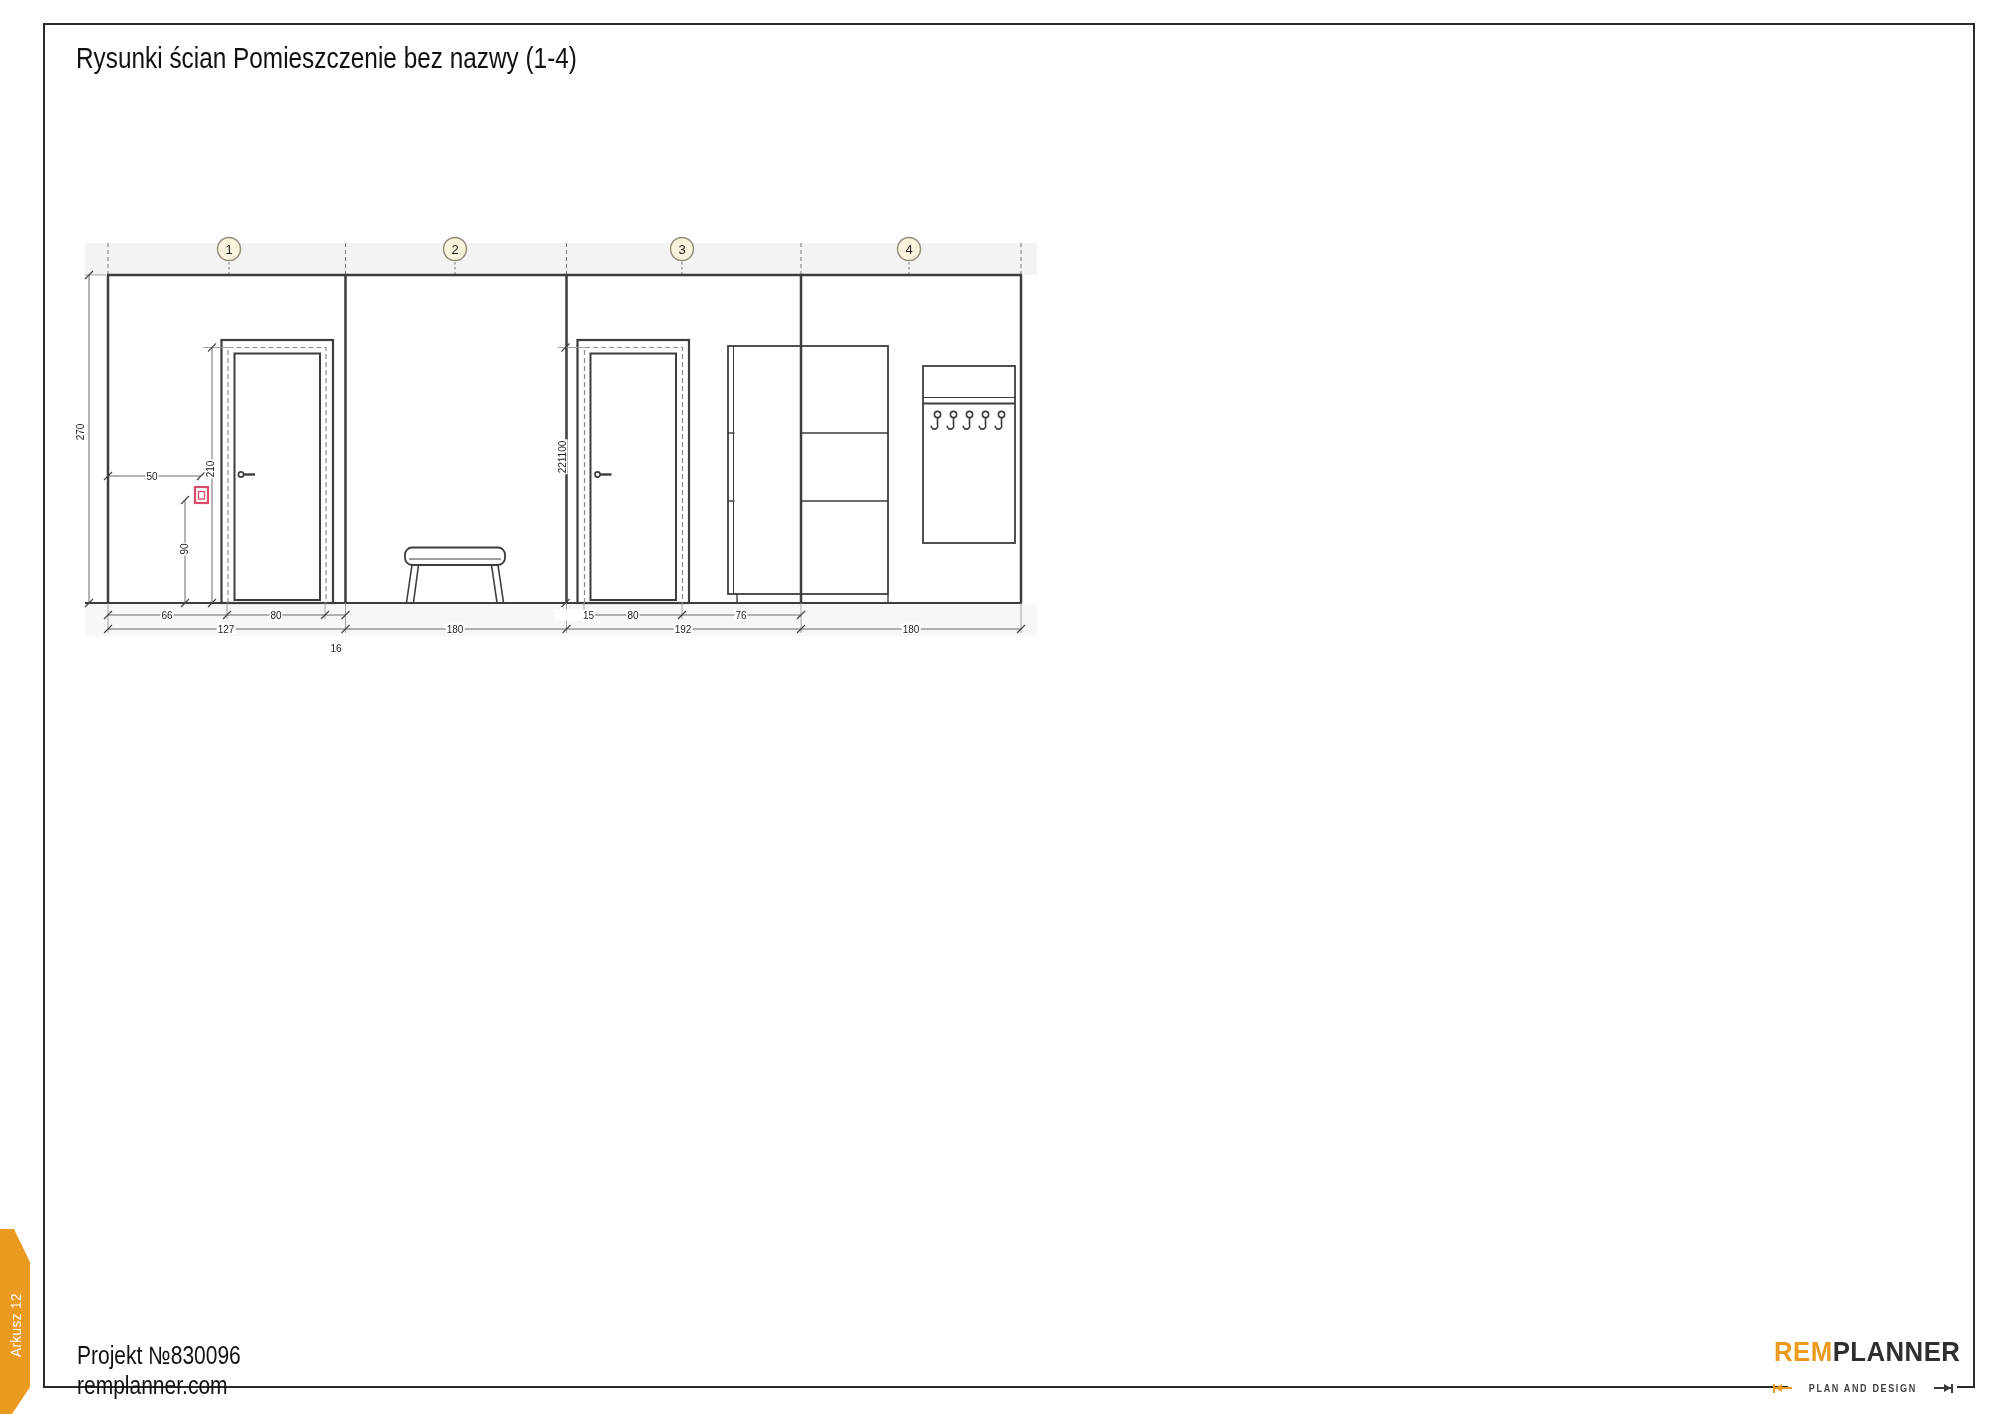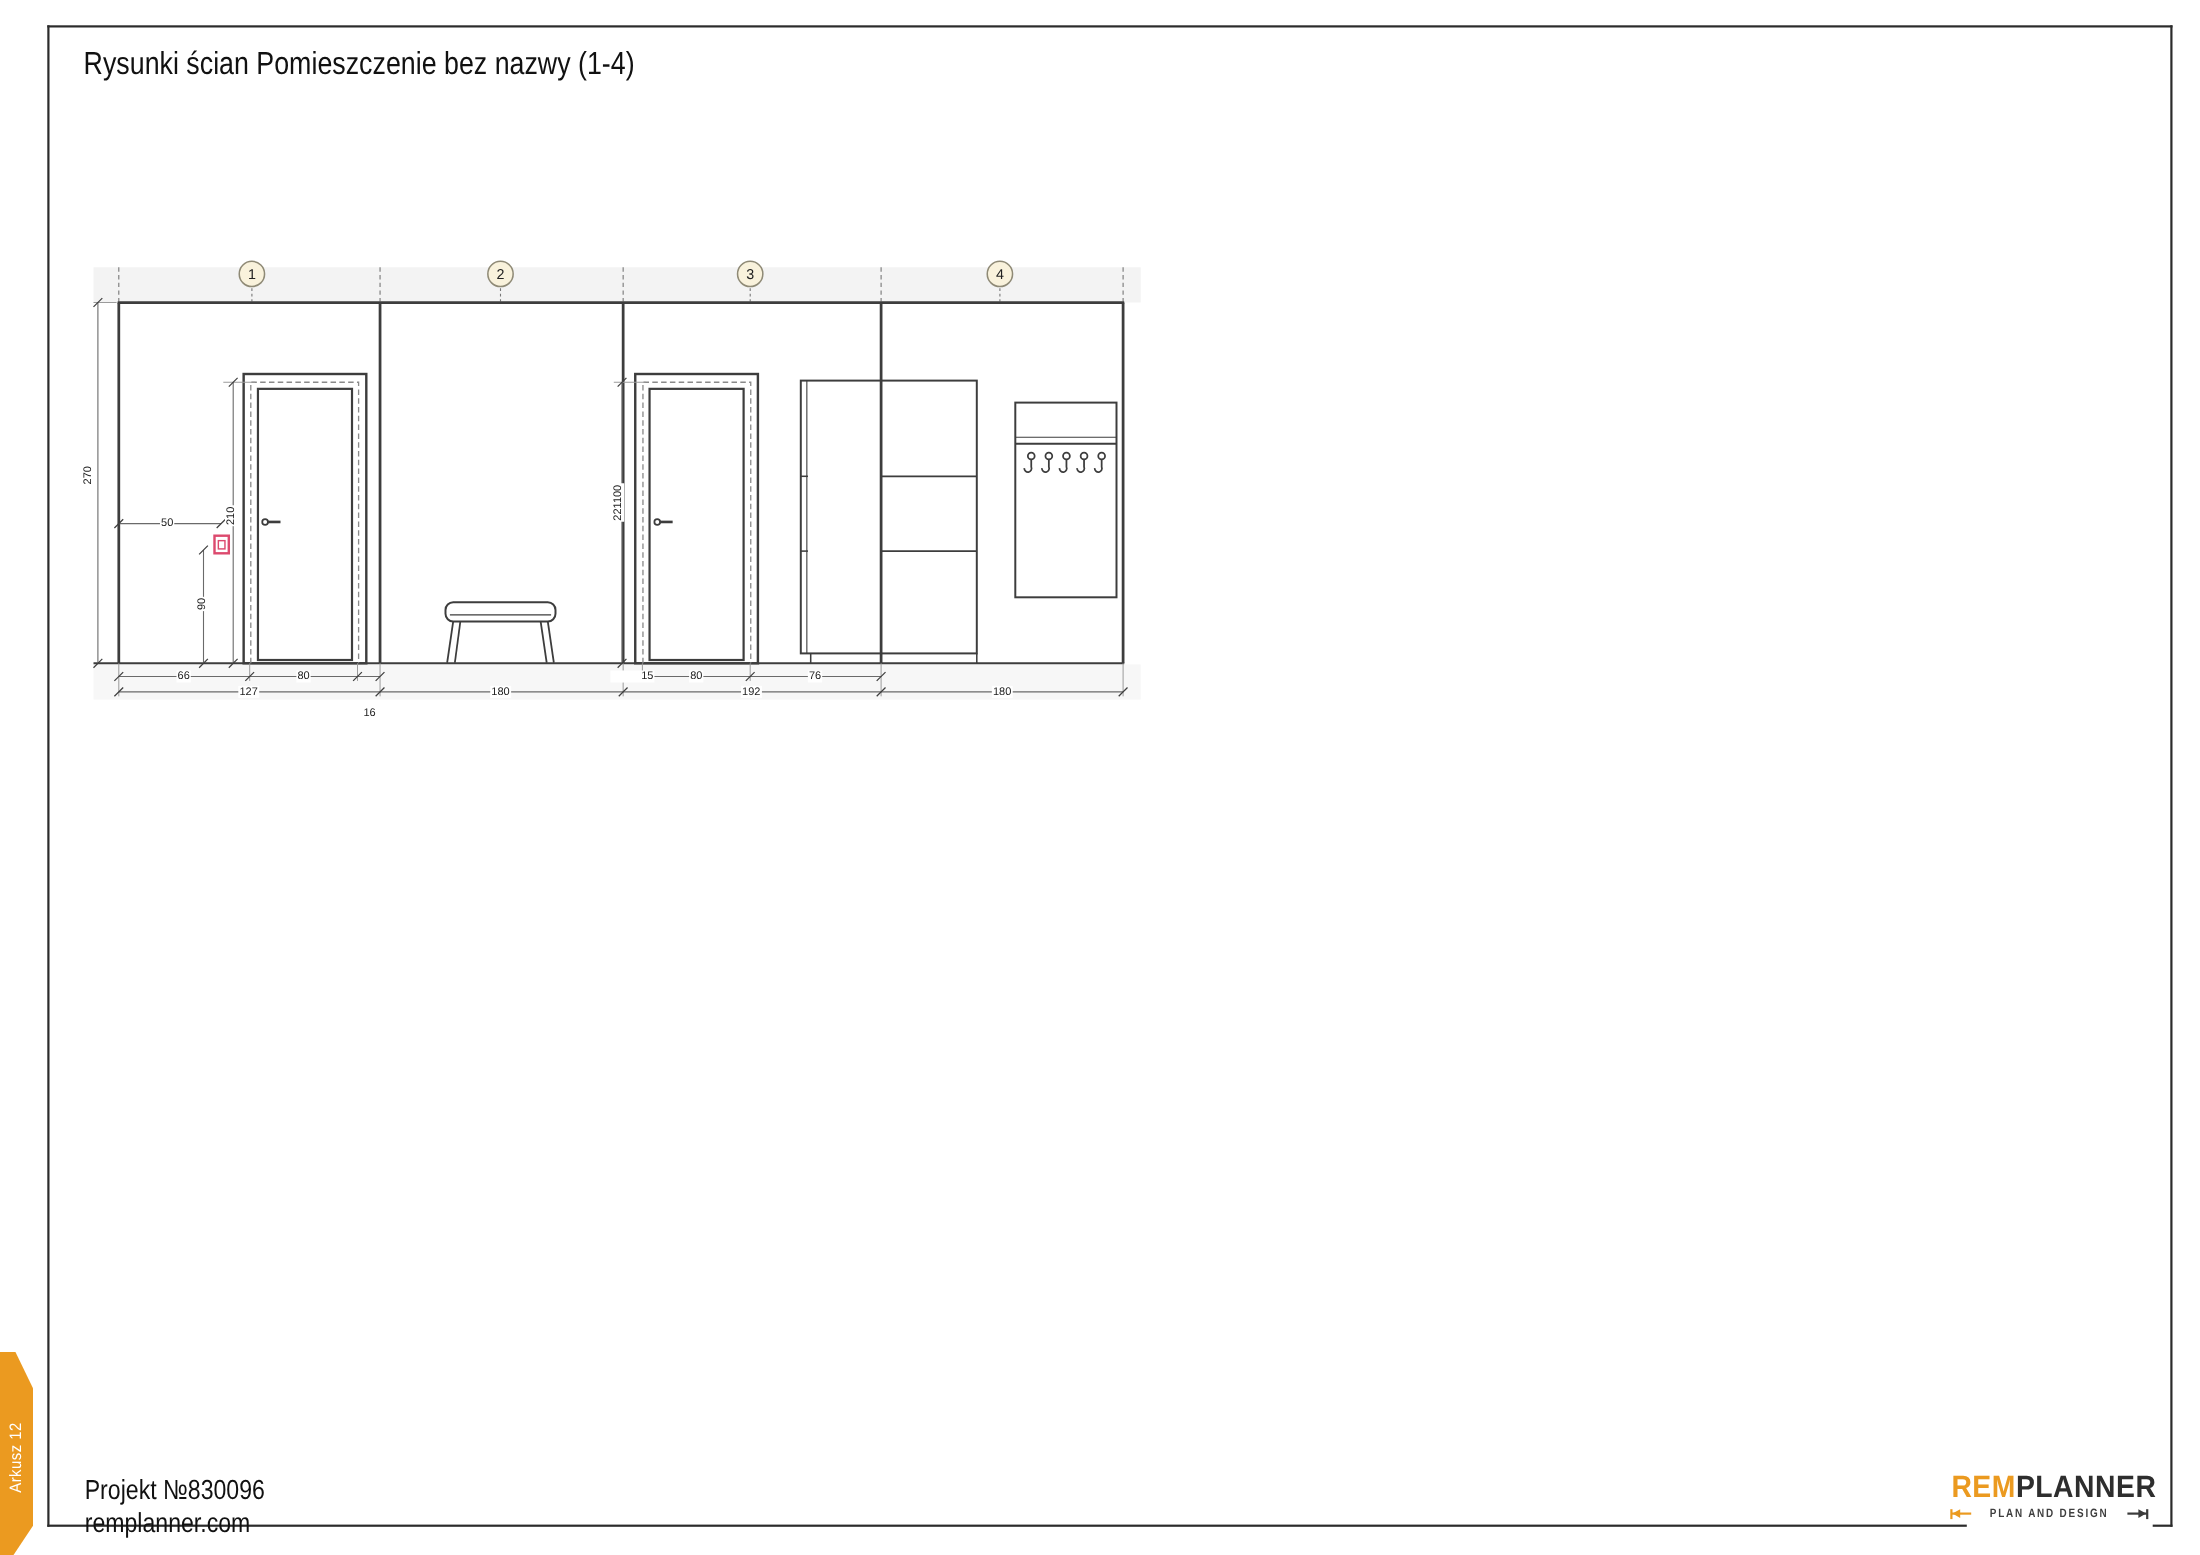--- a/index.html
+++ b/index.html
@@ -27,21 +27,21 @@
     padding:0 1px; transform:translate(-50%,-50%); white-space:nowrap; z-index:2; }
   .dim.rot { transform:translate(-50%,-50%) rotate(-90deg); }
   .circ-num { position:absolute; width:22px; text-align:center; font-size:13px; color:#222;
     transform:translate(-50%,-50%); z-index:2; }
 
   
   #logo { position:absolute; left:1774px; top:1337px; width:190px; z-index:3; }
   #brand { font-size:28px; font-weight:700; letter-spacing:.5px; line-height:30px;
     transform-origin:0 0; transform:scaleX(.92); white-space:nowrap; }
   #brand .rem { color:#EB9A20; } #brand .planner { color:#2e2e2e; }
-  #tagline-row { display:flex; align-items:center; gap:5px; margin-top:3px; width:178px; }
+  #tagline-row { display:flex; align-items:center; gap:5px; margin-top:15px; width:178px; }
   #tagline { font-size:11px; font-weight:700; letter-spacing:2px; color:#3f3f3f;
     transform-origin:center; transform:scaleX(.82); white-space:nowrap; }
   .dim-flank { position:relative; height:2px; flex:1 1 auto; }
   .dim-flank.orange { background:#EB9A20; color:#EB9A20; }
   .dim-flank.dark { background:#3b3b3b; color:#3b3b3b; }
   .dim-flank::before { content:""; position:absolute; width:2px; height:9px; top:-3.5px; background:currentColor; }
   .dim-flank.orange::before { left:-1px; } .dim-flank.dark::before { right:-1px; }
   .dim-flank::after { content:""; position:absolute; top:-3px; border:4px solid transparent; }
   .dim-flank.orange::after { left:1px; border-right:7px solid currentColor; border-left:0; }
   .dim-flank.dark::after { right:1px; border-left:7px solid currentColor; border-right:0; }

